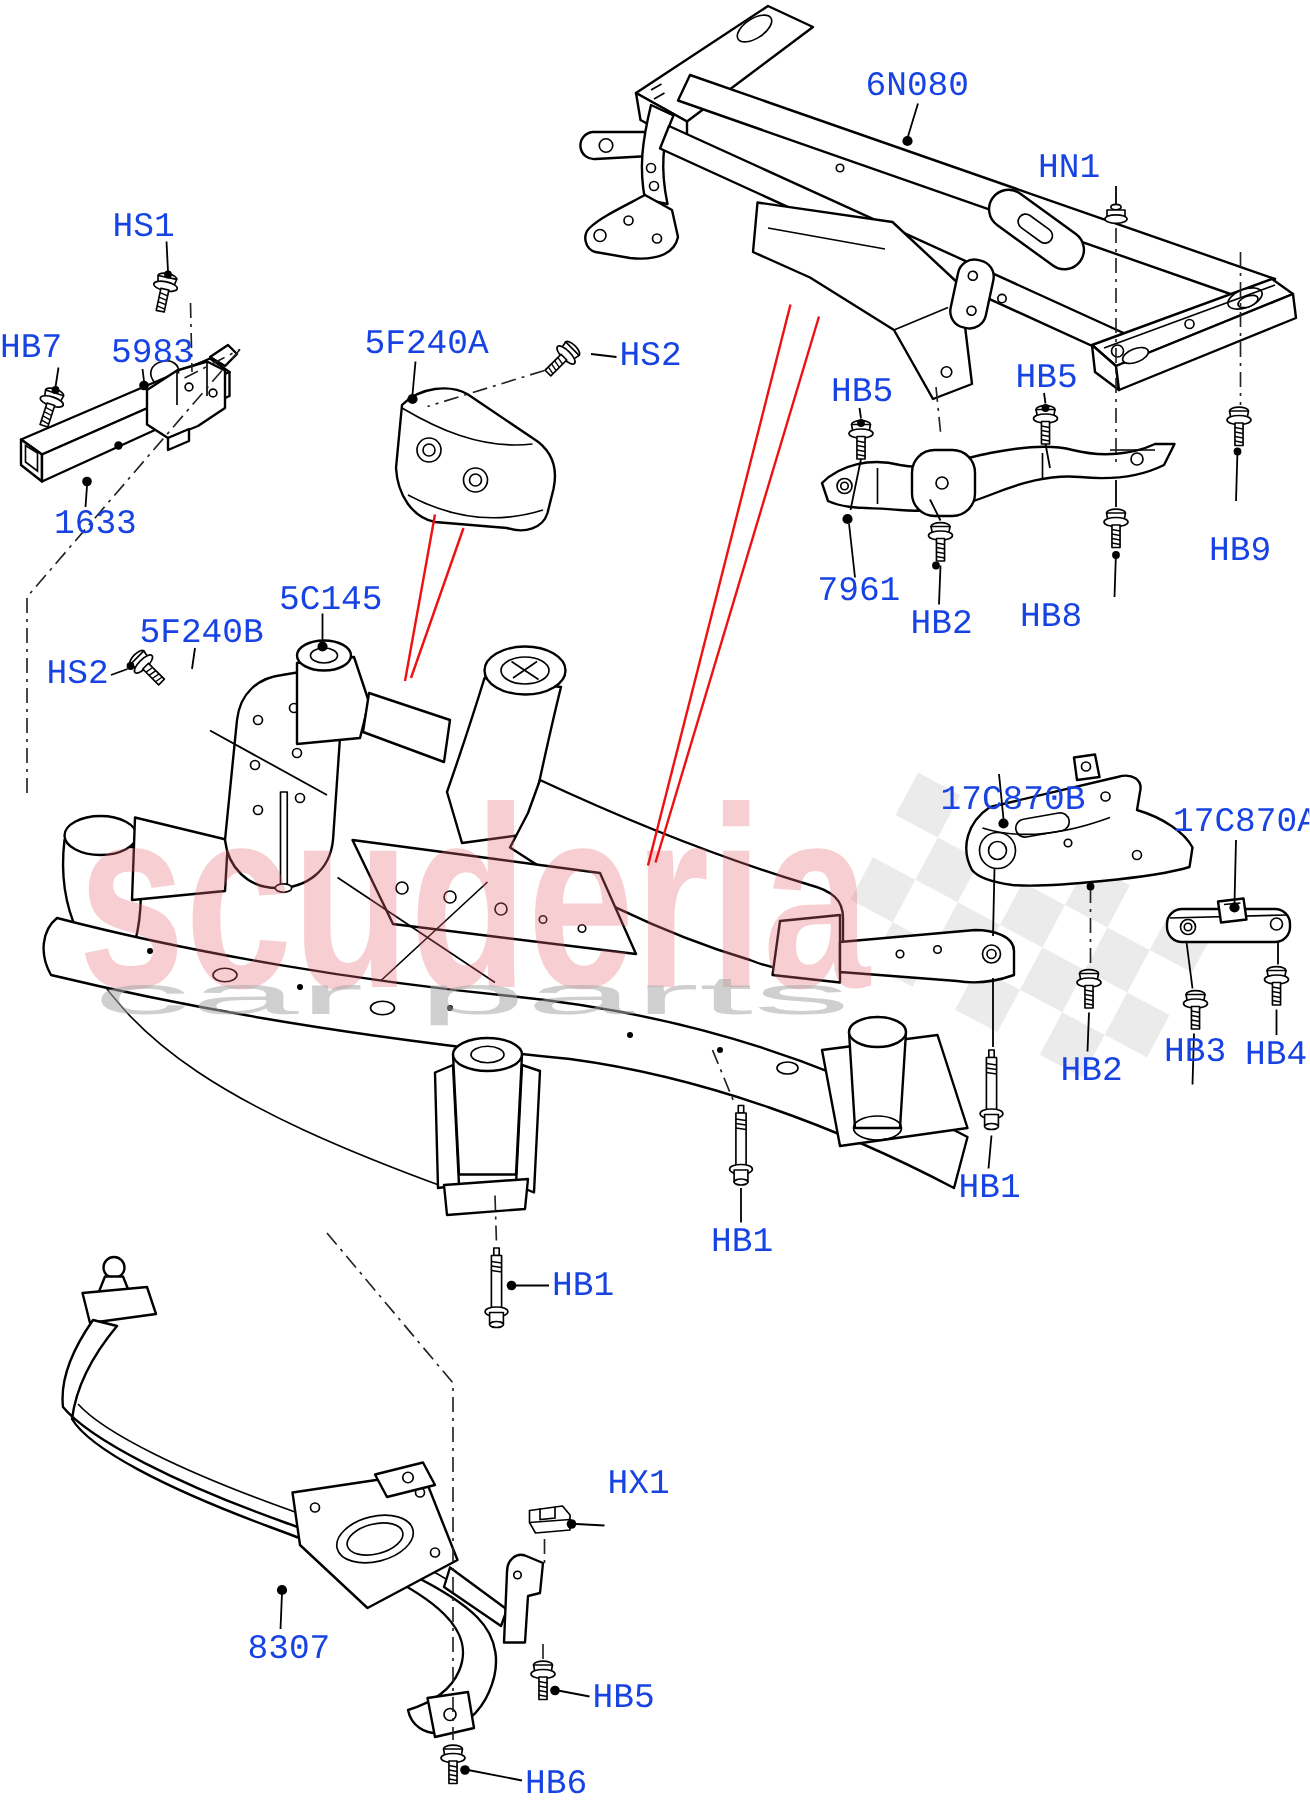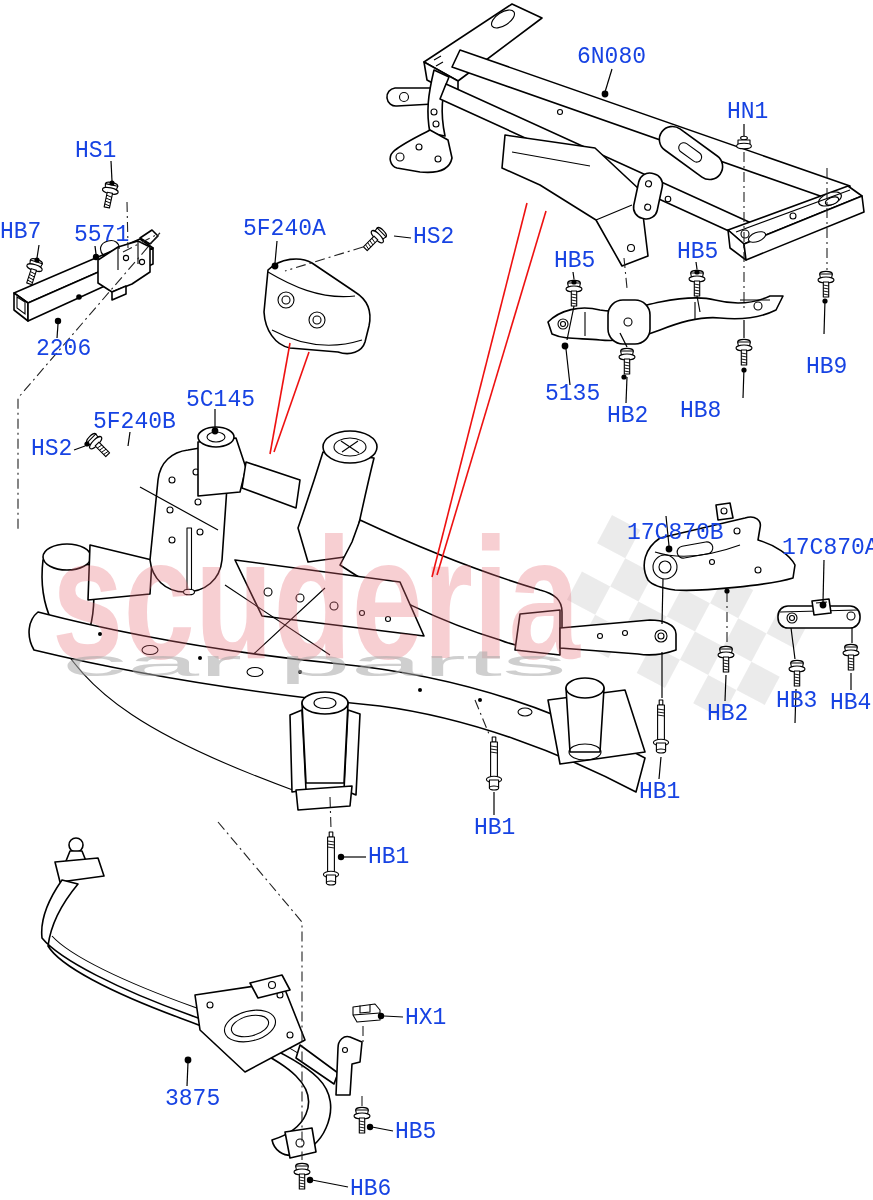--- a/index.html
+++ b/index.html
@@ -380,42 +380,42 @@
 
   <g>
     <path class="red" d="M527,203 L432,577"></path>
     <path class="red" d="M546,211 L437,575"></path>
     <path class="red" d="M290,343 L270,454"></path>
     <path class="red" d="M309,352 L274,452"></path>
   </g>
 </svg>
 
 <div class="lbl" style="left:577px;top:46px">6N080</div>
-<div class="lbl" style="left:727px;top:101px">HN1</div>
+<div class="lbl" style="left:692px;top:101px">HN1</div>
 <div class="lbl" style="left:75px;top:140px">HS1</div>
 <div class="lbl" style="left:0;top:221px">HB7</div>
-<div class="lbl" style="left:74px;top:224px">5571</div>
+<div class="lbl" style="left:74px;top:224px">5983</div>
 <div class="lbl" style="left:243px;top:218px">5F240A</div>
 <div class="lbl" style="left:413px;top:226px">HS2</div>
 <div class="lbl" style="left:554px;top:250px">HB5</div>
 <div class="lbl" style="left:677px;top:241px">HB5</div>
 <div class="lbl" style="left:806px;top:356px">HB9</div>
-<div class="lbl" style="left:36px;top:338px">2206</div>
-<div class="lbl" style="left:545px;top:383px">5135</div>
+<div class="lbl" style="left:36px;top:338px">1633</div>
+<div class="lbl" style="left:545px;top:383px">7961</div>
 <div class="lbl" style="left:607px;top:405px">HB2</div>
 <div class="lbl" style="left:680px;top:400px">HB8</div>
 <div class="lbl" style="left:186px;top:389px">5C145</div>
 <div class="lbl" style="left:93px;top:411px">5F240B</div>
 <div class="lbl" style="left:31px;top:438px">HS2</div>
 <div class="lbl" style="left:627px;top:522px">17C870B</div>
 <div class="lbl" style="left:782px;top:537px">17C870A</div>
 <div class="lbl" style="left:707px;top:703px">HB2</div>
 <div class="lbl" style="left:776px;top:690px">HB3</div>
 <div class="lbl" style="left:830px;top:692px">HB4</div>
 <div class="lbl" style="left:639px;top:781px">HB1</div>
 <div class="lbl" style="left:474px;top:817px">HB1</div>
 <div class="lbl" style="left:368px;top:846px">HB1</div>
-<div class="lbl" style="left:405px;top:1007px">HX1</div>
-<div class="lbl" style="left:165px;top:1088px">3875</div>
+<div class="lbl" style="left:405px;top:978px">HX1</div>
+<div class="lbl" style="left:165px;top:1088px">8307</div>
 <div class="lbl" style="left:395px;top:1121px">HB5</div>
 <div class="lbl" style="left:350px;top:1178px">HB6</div>
 
 </div>
 
 </body></html>

